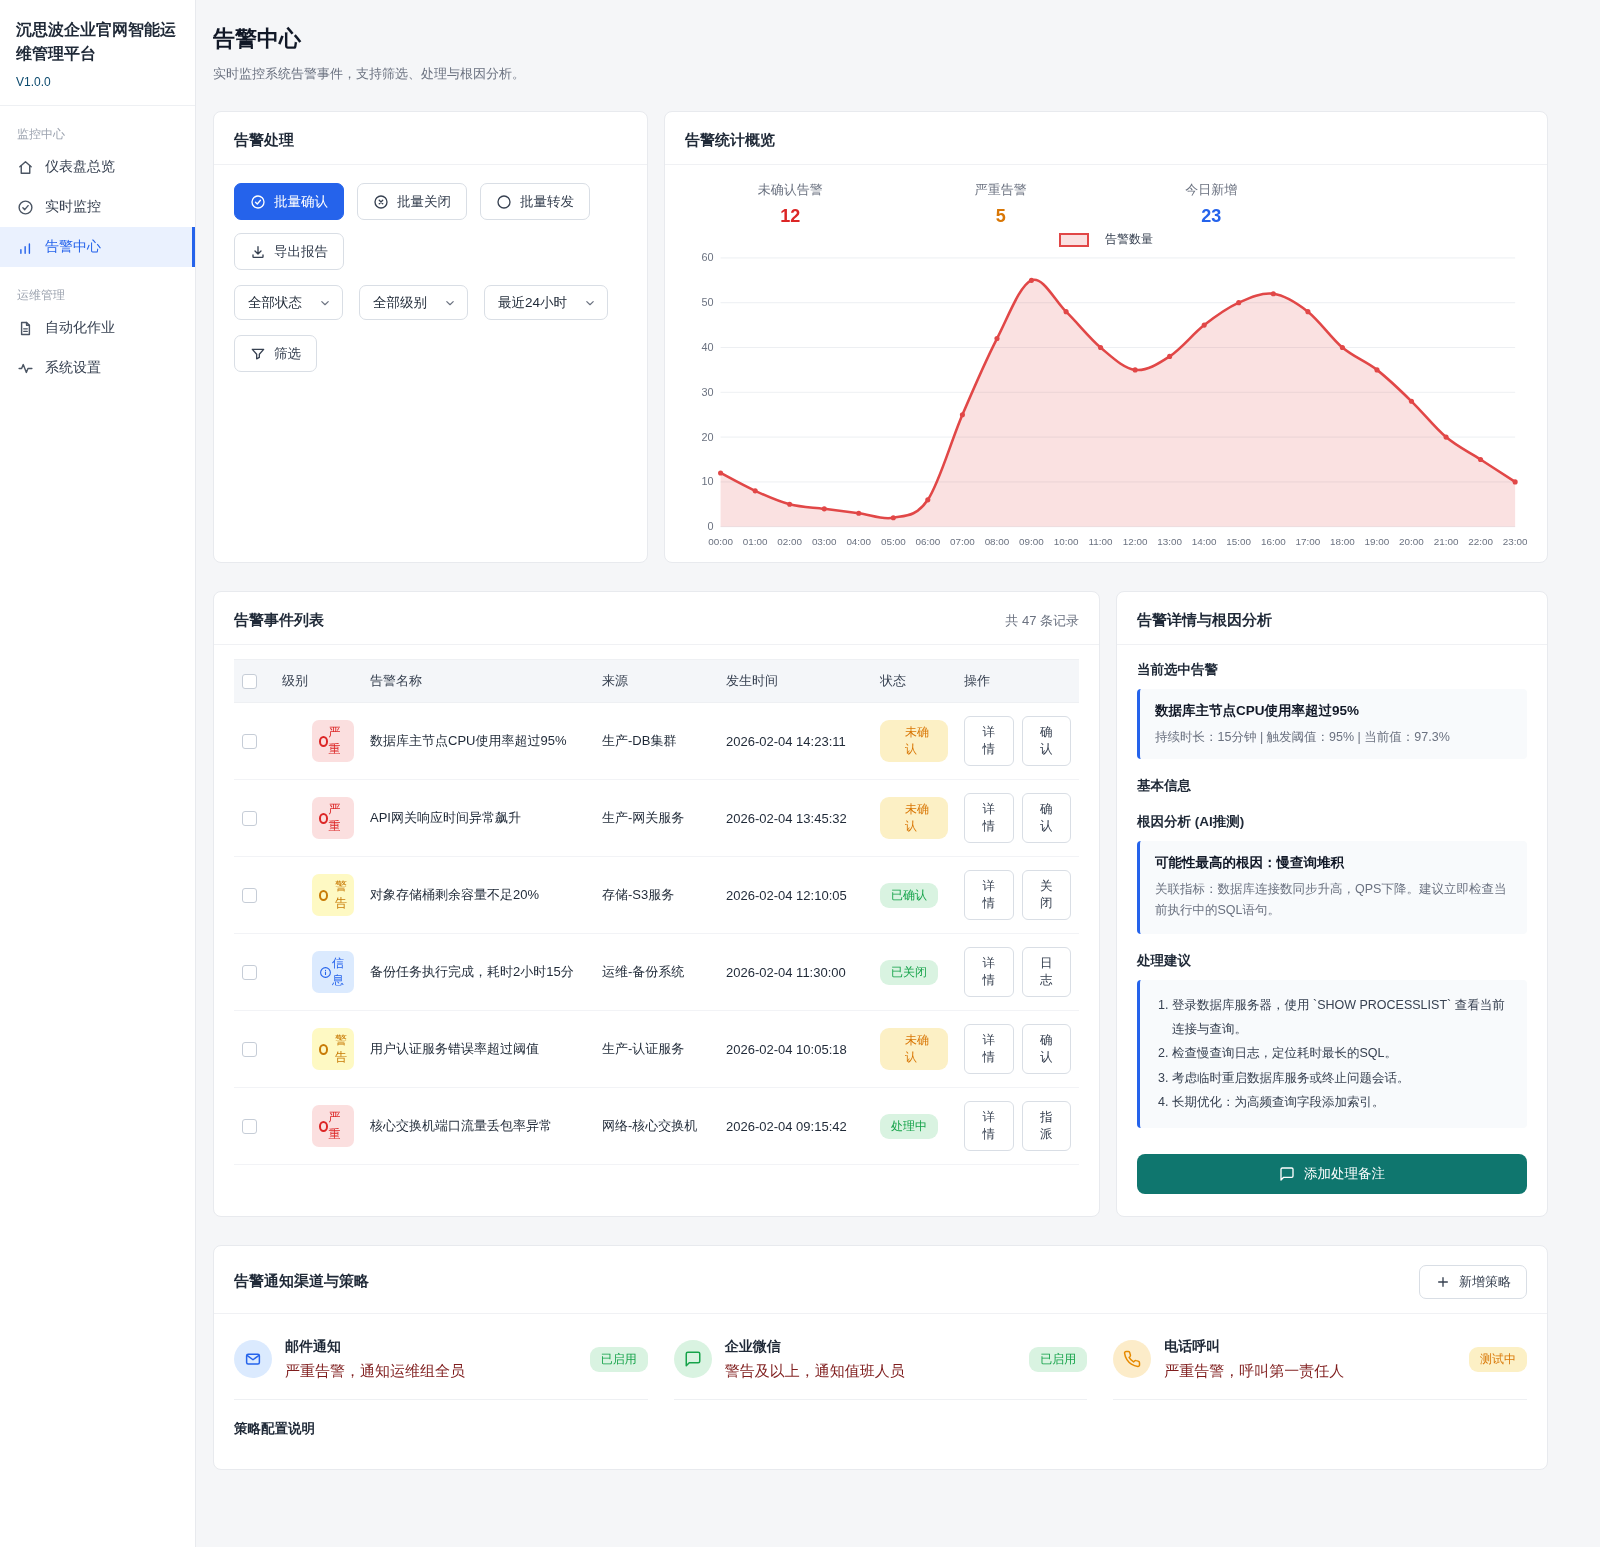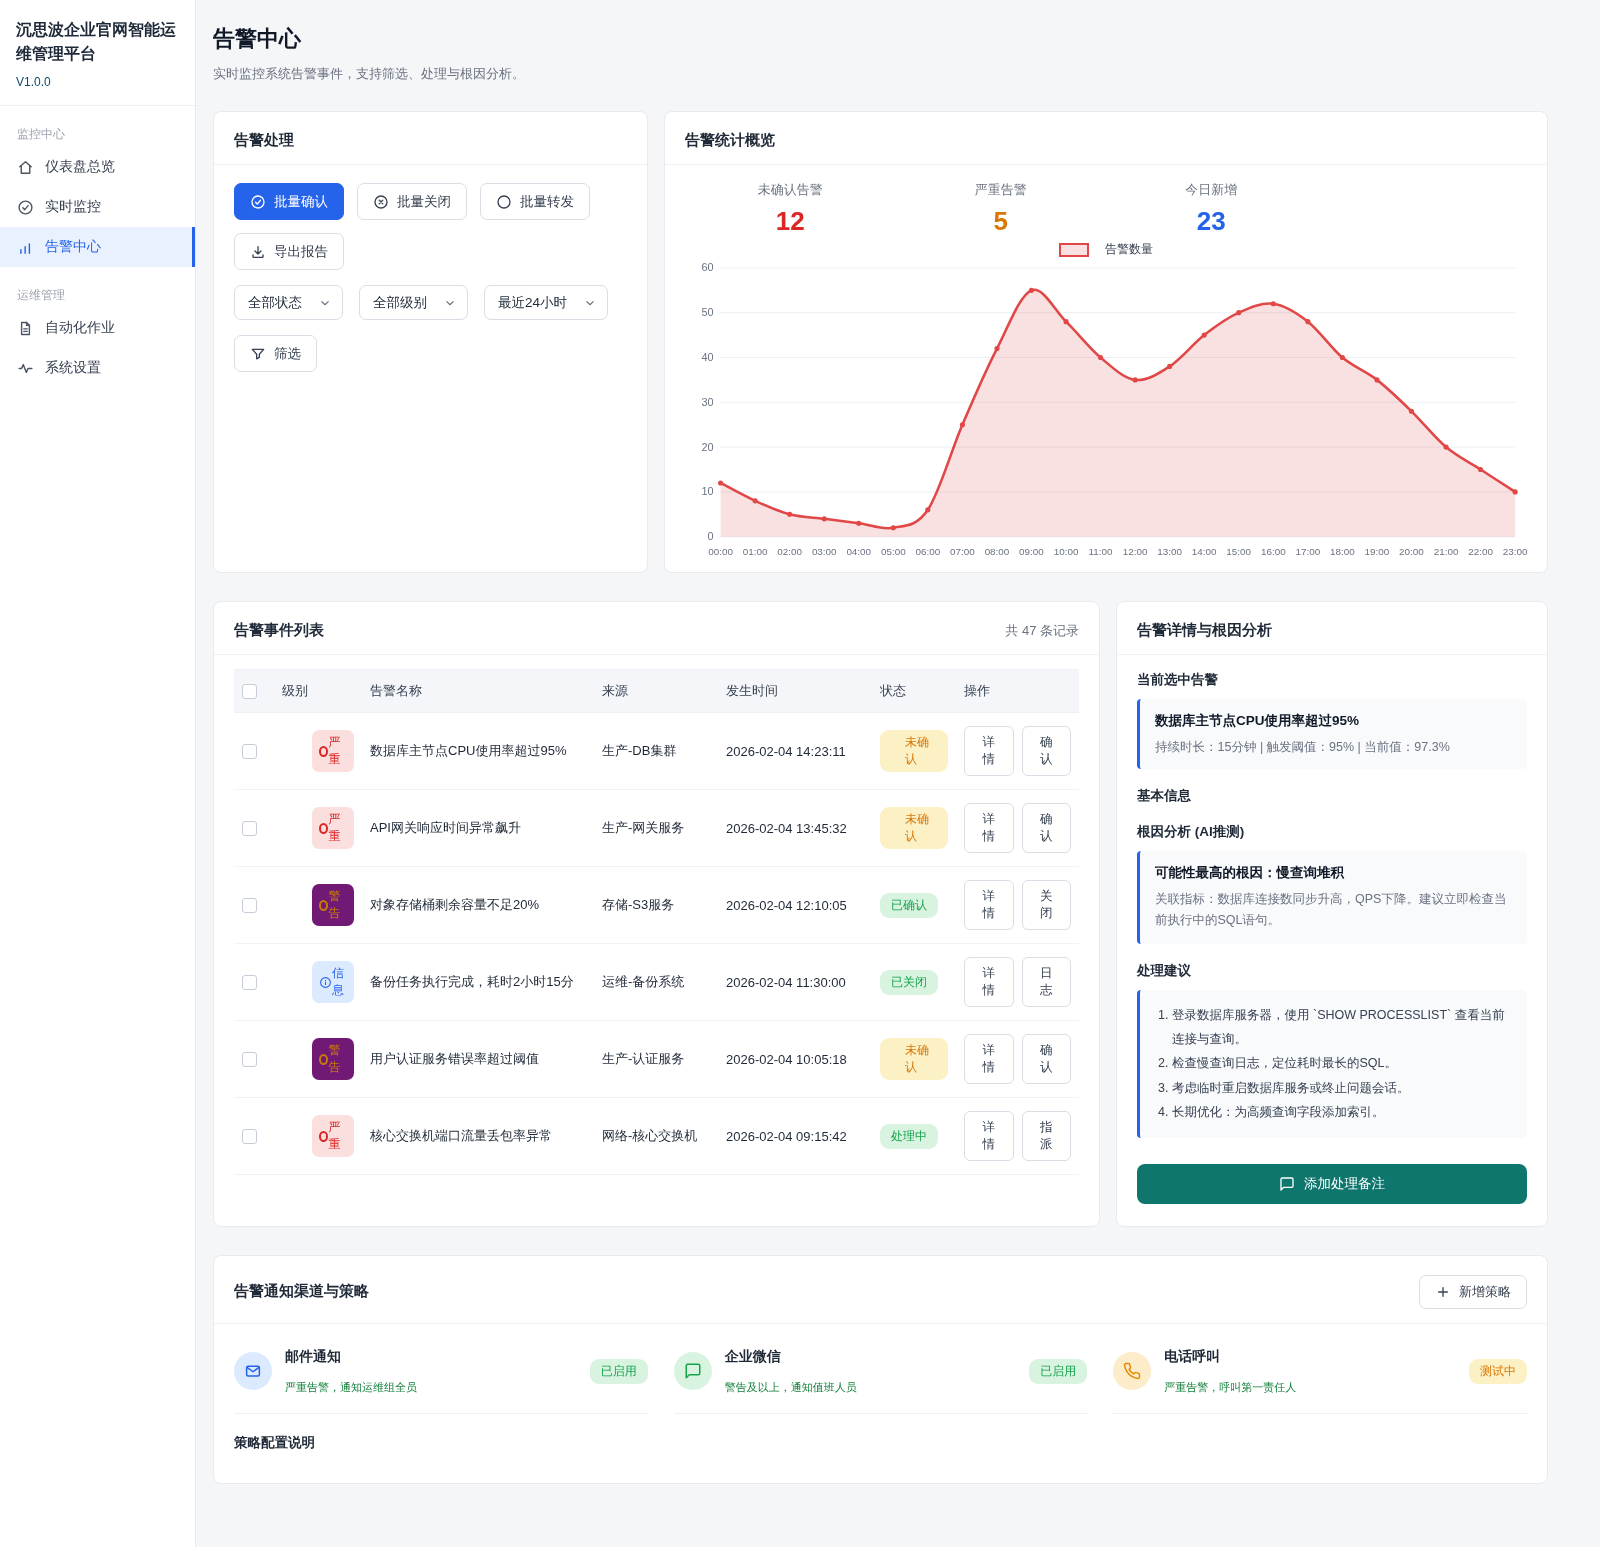--- a/index.html
+++ b/index.html
@@ -52,40 +52,40 @@
             color:#1f2937; background:#fff; cursor:pointer; }
   .select svg { width:14px; height:14px; color:#6b7280; }
   .filter-btn-row { margin-top:15px; }
 
   
   .stats-card { flex:1; min-width:0; }
   .stats-card .card-body { padding:12px 20px 10px; }
   .stats-row { display:grid; grid-template-columns:repeat(4,1fr); padding:4px 0 2px; }
   .stat { text-align:center; }
   .stat-label { font-size:13px; color:#6b7280; }
-  .stat-value { margin-top:7px; font-size:26px; font-weight:bold; }
+  .stat-value { margin-top:7px; font-size:18px; font-weight:bold; }
   .legend { display:flex; justify-content:center; align-items:center; gap:16px; margin-top:2px; }
   .legend-swatch { width:30px; height:14px; border:2px solid #e14747; background:#f8d3d3; }
   .legend-label { font-size:12px; color:#374151; }
   .chart-wrap { margin-top:2px; }
   .chart-wrap svg { display:block; width:100%; height:auto; }
 
   
   .table-card { flex:1; min-width:0; }
   .table-card .card-body { padding:14px 20px 18px; }
   table { width:100%; border-collapse:collapse; table-layout:fixed; }
   thead th { background:#f4f6f9; font-size:13px; color:#374151; font-weight:500; text-align:left;
              padding:12px 8px; border-top:1px solid #eef0f3; border-bottom:1px solid #eef0f3; }
   tbody td { padding:13px 8px; font-size:13px; color:#1f2937; border-bottom:1px solid #f2f3f6; vertical-align:middle; }
   .cb { width:15px; height:15px; border:1.5px solid #c6cdd7; border-radius:3px; display:inline-block; background:#fff; cursor:pointer; vertical-align:middle; }
   .pill { display:inline-flex; align-items:center; padding:4px 7px; border-radius:7px; font-size:12px; font-weight:500;margin-left:30px; }
   .pill .ring { width:11px; height:11px; border:2px solid currentColor; border-radius:50%; display:inline-block; }
   .pill svg { width:13px; height:13px; }
   .level-critical { background:#fbdfdf; color:#dc2626; }
-  .level-warning  { background:#701a75; color:#c87b06; }
+  .level-warning  { background:#fef9c3; color:#c87b06;text-align:right; }
   .level-info     { background:#dbeafe; color:#2563eb; }
   .status { display:inline-block; padding:4px 11px; border-radius:9px; font-size:12px; }
   .status-pending { background:#fcf0c5; color:#d97706;padding-left:25px; }
   .status-ok      { background:#d9f3e1; color:#16a34a; }
   .status-testing { background:#fcf0c5; color:#d97706; }
   .mini-btn { display:inline-block; padding:7px 12px; border:1px solid #d9dee5; border-radius:6px; background:#fff;
               font-size:12.5px; color:#374151; cursor:pointer; font-family:inherit; }
   .ops { display:flex; gap:8px; }
 
   
@@ -110,21 +110,21 @@
   .notify-card .card-body { padding:6px 20px 20px; }
   .channels { display:grid; grid-template-columns:repeat(3,1fr); column-gap:26px; }
   .channel { display:flex; align-items:center; gap:13px; padding:18px 0; border-bottom:1px solid #eef0f3; }
   .channel-icon { width:38px; height:38px; border-radius:50%; display:flex; align-items:center; justify-content:center; flex-shrink:0; }
   .channel-icon svg { width:18px; height:18px; }
   .ci-blue   { background:#dbeafe; color:#2563eb; }
   .ci-green  { background:#d9f3e1; color:#16a34a; }
   .ci-orange { background:#fcecc9; color:#e68a00; }
   .channel-info { flex:1; min-width:0; }
   .channel-name { font-size:14px; font-weight:bold; color:#1f2937; }
-  .channel-desc { margin-top:14px; font-size:11px; color:#15803d; white-space:nowrap; }
+  .channel-desc { margin-top:6px; font-size:15px; color:#7f1d1d; white-space:nowrap; }
   .policy-label { font-size:13.5px; font-weight:bold; margin:20px 0 11px; }
 </style>
 </head>
 <body>
 
 <div class="app">
 
   <aside class="sidebar">
     <div class="sidebar-head">
       <div class="sidebar-title">沉思波企业官网智能运维管理平台</div>

